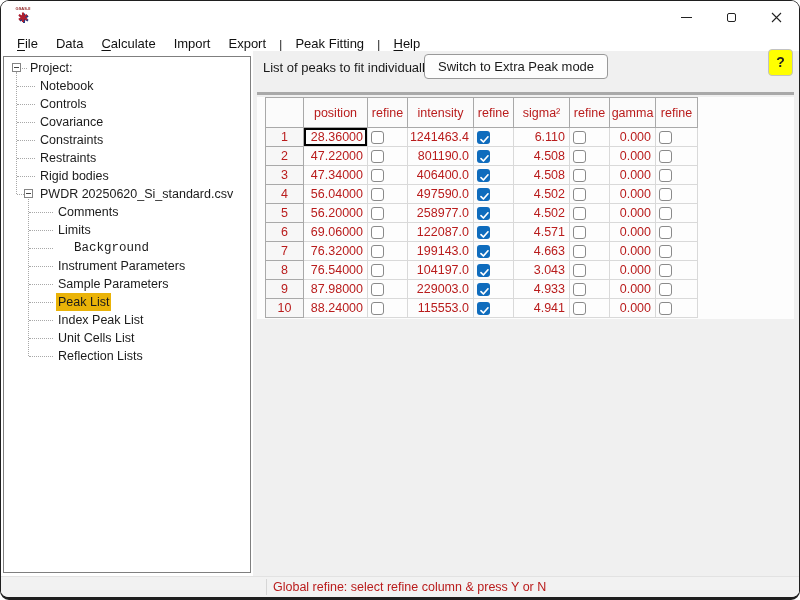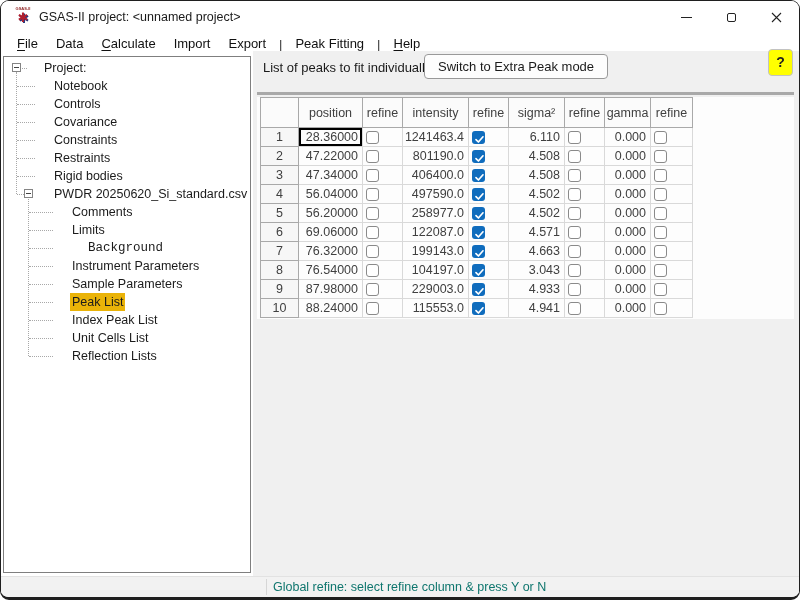--- a/index.html
+++ b/index.html
@@ -19,64 +19,63 @@
   .glyph-min { width:11px; height:1px; background:#222; }
   .glyph-max { width:9px; height:9px; border:1px solid #222; border-radius:2px; }
   
   .menubar { position:absolute; left:0; top:32px; width:100%; height:22px; background:#fff; display:flex; align-items:center; padding-left:7px; font-size:13px; color:#111; }
   .menu-item { padding:0 9px; height:22px; line-height:21px; cursor:default; }
   .menu-sep { padding:0 4px; color:#333; }
   .menu-item u { text-decoration:underline; text-underline-offset:2px; }
   
   .tree-panel { position:absolute; left:2px; top:55px; width:248px; height:517px; background:#fff; border:1px solid #7f7f7f; overflow:hidden; }
   .tree { position:absolute; left:0; top:0; width:100%; height:100%; font-size:12.5px; color:#1b1b1b; }
-  .tree-item { position:absolute; height:18px; line-height:18px; white-space:nowrap;margin-left:14px; }
+  .tree-item { position:absolute; height:18px; line-height:18px; white-space:nowrap; }
   .tree-label { display:inline-block; padding:0 2px; }
   .tree-label.sel { background:#e3e3e3; }
   .expander { position:absolute; width:9px; height:9px; border:1px solid #848484; background:#fff; }
   .expander::after { content:""; position:absolute; left:1px; top:3px; width:5px; height:1px; background:#444; }
   .tline { position:absolute; border-left:1px dotted #a8a8a8; width:0; }
   .tstub { position:absolute; border-top:1px dotted #a8a8a8; height:0; }
   
   .right-panel { position:absolute; left:252px; top:50px; width:546px; height:525px; background:#f0f0f0; }
   .panel-label { position:absolute; left:10px; top:9px; font-size:13px; color:#1a1a1a; }
   .mode-btn { position:absolute; left:171px; top:3px; height:25px; padding:0 13px; font-size:13px; color:#1a1a1a;
     background:#fdfdfd; border:1px solid #999; border-radius:4px; font-family:"Liberation Sans", sans-serif; }
   .help-btn { position:absolute; right:6px; top:-2px; width:25px; height:27px; border:1px solid #c2c2c2; border-radius:4px;
     font-size:14px; font-weight:bold; color:#222; text-align:center; line-height:25px; }
   .sash { position:absolute; left:4px; right:5px; top:41px; height:3px; background:#a9a9a9; }
   .grid-area { position:absolute; left:4px; right:5px; top:46px; height:222px; background:#fdfdfd; }
   
-  table.grid { border-collapse:collapse; table-layout:fixed; margin-left:3px; font-size:12.5px; color:#404040; }
+  table.grid { border-collapse:collapse; table-layout:fixed; margin-left:8px; font-size:12.5px; color:#b91c1c; }
   .grid th { background:#f7f7f7; border:1px solid #a9a9a9; font-weight:normal; text-align:center; overflow:hidden; }
   .grid thead th { height:30px; background:#fbfbfb; }
   .grid tbody th { height:19px; }
   .grid td { border:1px solid #d9d9d9; height:19px; overflow:hidden; background:#fdfdfd; }
   .grid td.val { text-align:right; padding-right:4px; }
   .grid td.cursor { box-shadow:inset 0 0 0 2px #000; }
   .grid td.chk { text-align:left; padding-left:3px; }
   .cb { display:inline-block; width:13px; height:13px; border:1px solid #8a8a8a; border-radius:3px; background:#fff; vertical-align:middle; position:relative; }
   .cb.on { border-color:transparent; }
   .cb svg { position:absolute; left:1px; top:2px; }
   
-  .statusbar { position:absolute; left:0; bottom:0; width:100%; height:21px; background:#f2f2f2; border-top:1px solid #e2e2e2; font-size:12.5px; color:#0f766e; }
+  .statusbar { position:absolute; left:0; bottom:0; width:100%; height:21px; background:#f2f2f2; border-top:1px solid #e2e2e2; font-size:12.5px; color:#b91c1c; }
   .status-div { position:absolute; left:265px; top:2px; bottom:2px; width:1px; background:#d6d6d6; }
   .status-text { position:absolute; left:272px; top:0; line-height:20px; }
 </style>
 </head>
 <body>
 
 <div class="window">
 
   <div class="titlebar">
     <div class="app-icon">
       <span class="tiny">GSAS-II</span>
       <span class="star">✱</span>
     </div>
-    <span class="title-text">GSAS-II project: &lt;unnamed project&gt;</span>
     <div class="win-btn min">
         <span class="glyph-min"></span>
       </div>
     <div class="win-btn max">
         <span class="glyph-max"></span>
       </div>
     <div class="win-btn close">
       <svg width="11" height="11" viewBox="0 0 11 11">
           <path d="M1 1 L10 10 M10 1 L1 10" stroke="#222" stroke-width="1.1"></path>
         </svg>

